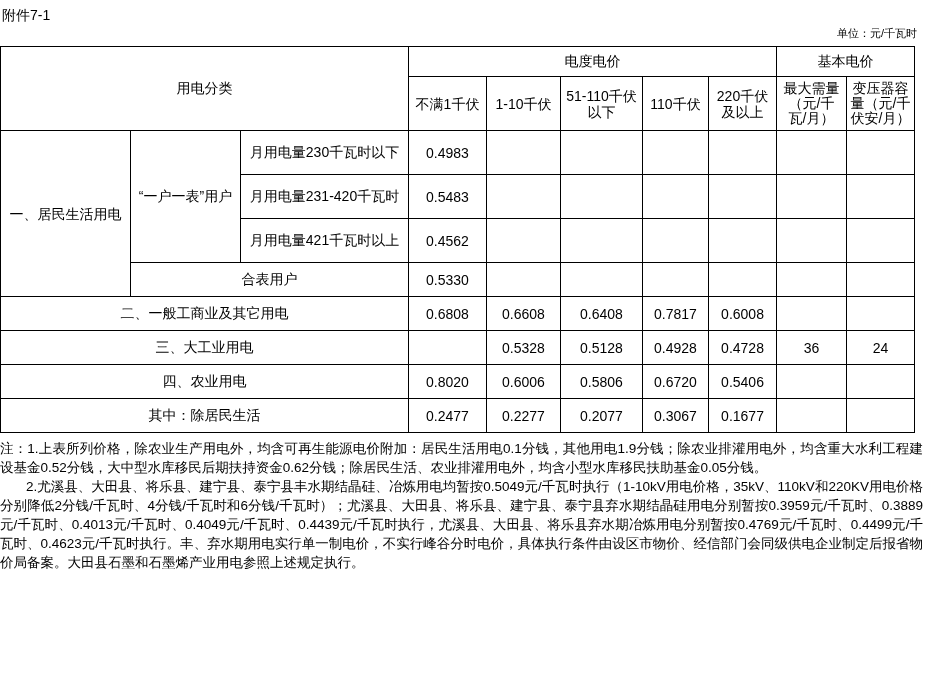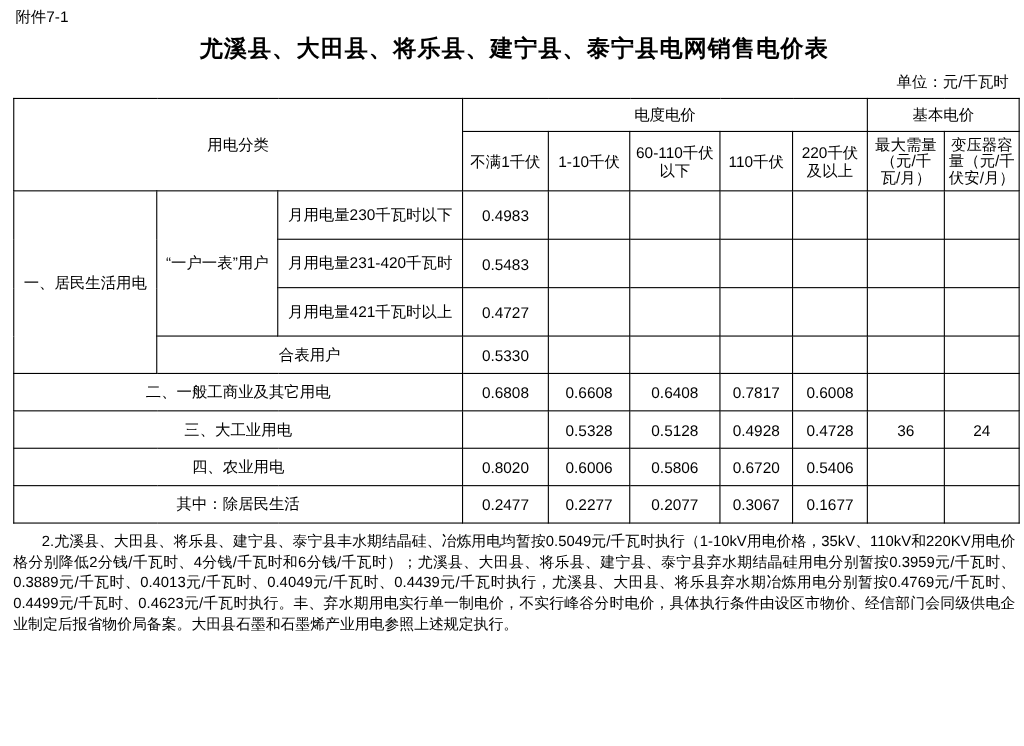--- a/index.html
+++ b/index.html
@@ -12,37 +12,37 @@
     height: 678px;
     font-family: "Liberation Sans", sans-serif;
     color: #000000;
     overflow: hidden;
   }
   .page {
     position: relative;
     width: 931px;
     height: 544px;
     box-sizing: border-box;
-    padding: 6px 8px 0 12px;
+    padding: 6px 8px 0 0;
   }
   .doc-ref {
     font-size: 14px;
     line-height: 18px;
     margin: 0 0 2px 2px;
   }
   .doc-title {
     text-align: center;
     font-size: 21px;
     font-weight: bold;
     letter-spacing: 1px;
     margin: 6px 0 8px 0;
   }
   .unit-line {
     text-align: right;
-    font-size: 14px;
+    font-size: 11px;
     margin: 0 6px 5px 0;
   }
   table.rate {
     border-collapse: collapse;
     width: 914px;
     table-layout: fixed;
   }
   table.rate td, table.rate th {
     border: 1px solid #000000;
     font-size: 14px;
@@ -87,21 +87,20 @@
     text-indent: 26px;
   }
 </style>
 </head>
 <body>
 
 <div class="page">
 
   <div class="doc-ref">附件7-1</div>
 
-  <div class="doc-title">尤溪县、大田县、将乐县、建宁县、泰宁县电网销售电价表</div>
 
   <div class="unit-line">单位：元/千瓦时</div>
 
   <table class="rate">
     <colgroup>
       <col style="width:130px">
       <col style="width:110px">
       <col style="width:168px">
       <col style="width:78px">
       <col style="width:74px">
@@ -113,21 +112,21 @@
     </colgroup>
     <tbody>
       <tr class="hdr-group">
         <td rowspan="2" colspan="3" class="cat-head">用电分类</td>
         <td colspan="5">电度电价</td>
         <td colspan="2">基本电价</td>
       </tr>
       <tr class="hdr-sub">
         <td>不满1千伏</td>
         <td>1-10千伏</td>
-        <td>60-110千伏以下</td>
+        <td>51-110千伏以下</td>
         <td>110千伏</td>
         <td>220千伏及以上</td>
         <td class="small-sub">最大需量（元/千瓦/月）</td>
         <td class="small-sub">变压器容量（元/千伏安/月）</td>
       </tr>
 
       <tr class="row-tall">
         <td rowspan="4" class="vert-label">一、居民生活用电</td>
         <td rowspan="3" class="small-sub">“一户一表”用户</td>
         <td class="small-sub">月用电量230千瓦时以下</td>
@@ -144,21 +143,21 @@
         <td>0.5483</td>
         <td></td>
         <td></td>
         <td></td>
         <td></td>
         <td></td>
         <td></td>
       </tr>
       <tr class="row-tall">
         <td class="small-sub">月用电量421千瓦时以上</td>
-        <td>0.4727</td>
+        <td>0.4562</td>
         <td></td>
         <td></td>
         <td></td>
         <td></td>
         <td></td>
         <td></td>
       </tr>
       <tr class="row-mid">
         <td colspan="2">合表用户</td>
         <td>0.5330</td>
@@ -207,16 +206,17 @@
         <td>0.2077</td>
         <td>0.3067</td>
         <td>0.1677</td>
         <td></td>
         <td></td>
       </tr>
     </tbody>
   </table>
 
   <div class="notes">
+    <p>注：1.上表所列价格，除农业生产用电外，均含可再生能源电价附加：居民生活用电0.1分钱，其他用电1.9分钱；除农业排灌用电外，均含重大水利工程建设基金0.52分钱，大中型水库移民后期扶持资金0.62分钱；除居民生活、农业排灌用电外，均含小型水库移民扶助基金0.05分钱。</p>
     <p class="indent2">2.尤溪县、大田县、将乐县、建宁县、泰宁县丰水期结晶硅、冶炼用电均暂按0.5049元/千瓦时执行（1-10kV用电价格，35kV、110kV和220KV用电价格分别降低2分钱/千瓦时、4分钱/千瓦时和6分钱/千瓦时）；尤溪县、大田县、将乐县、建宁县、泰宁县弃水期结晶硅用电分别暂按0.3959元/千瓦时、0.3889元/千瓦时、0.4013元/千瓦时、0.4049元/千瓦时、0.4439元/千瓦时执行，尤溪县、大田县、将乐县弃水期冶炼用电分别暂按0.4769元/千瓦时、0.4499元/千瓦时、0.4623元/千瓦时执行。丰、弃水期用电实行单一制电价，不实行峰谷分时电价，具体执行条件由设区市物价、经信部门会同级供电企业制定后报省物价局备案。大田县石墨和石墨烯产业用电参照上述规定执行。</p>
   </div>
 
 </div>
 
 </body></html>

